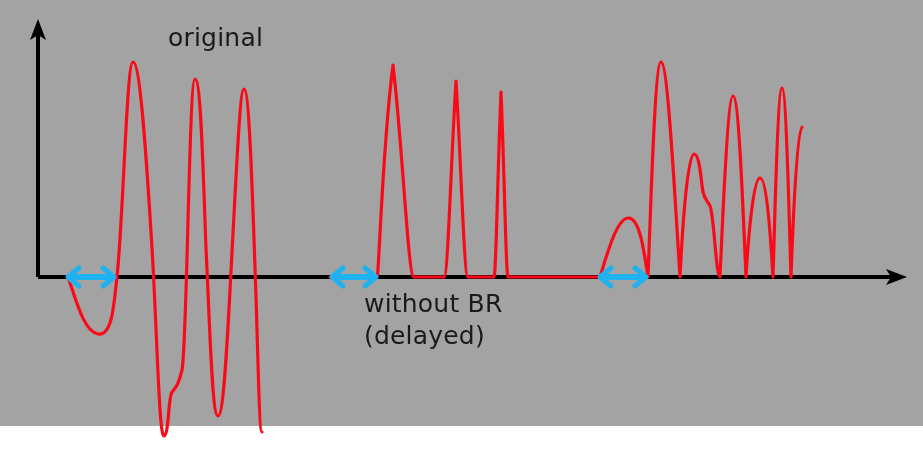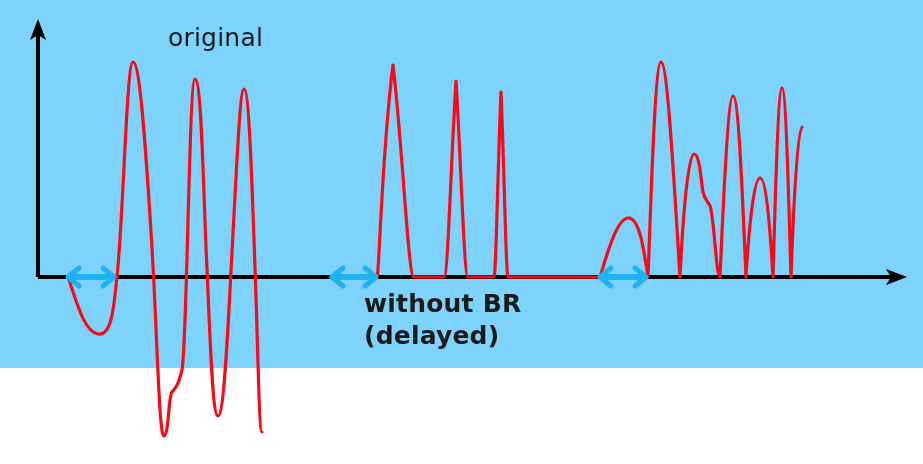--- a/index.html
+++ b/index.html
@@ -9,22 +9,22 @@
   }
   body {
     width: 923px;
     height: 464px;
     overflow: hidden;
     font-family: "DejaVu Sans", "Liberation Sans", sans-serif;
   }
   #figure-root {
     position: relative;
     width: 923px;
-    height: 368px;
-    background: #7dd3fc;
+    height: 426px;
+    background: #a3a3a3;
   }
   #figure-svg {
     position: absolute;
     inset: 0;
     display: block;
   }
   .axis-line {
     stroke: #000000;
     stroke-width: 4;
     stroke-linecap: butt;
@@ -58,21 +58,21 @@
     position: absolute;
     color: #1a1a1a;
     font-family: "DejaVu Sans", "Liberation Sans", sans-serif;
     font-size: 25px;
     font-weight: 400;
     line-height: 1.28;
     letter-spacing: 0.2px;
     white-space: pre;
   }
   #label-original   { left: 168px; top: 22px; }
-  #label-without-br { left: 364px; top: 288px; font-weight: bold; }
+  #label-without-br { left: 364px; top: 288px; }
   #label-with-br    { left: 665px; top: 288px; }
 </style>
 </head>
 <body>
 
 <div id="figure-root">
 
   <svg id="figure-svg" width="923" height="464" viewBox="0 0 923 464">
 
     <g>

